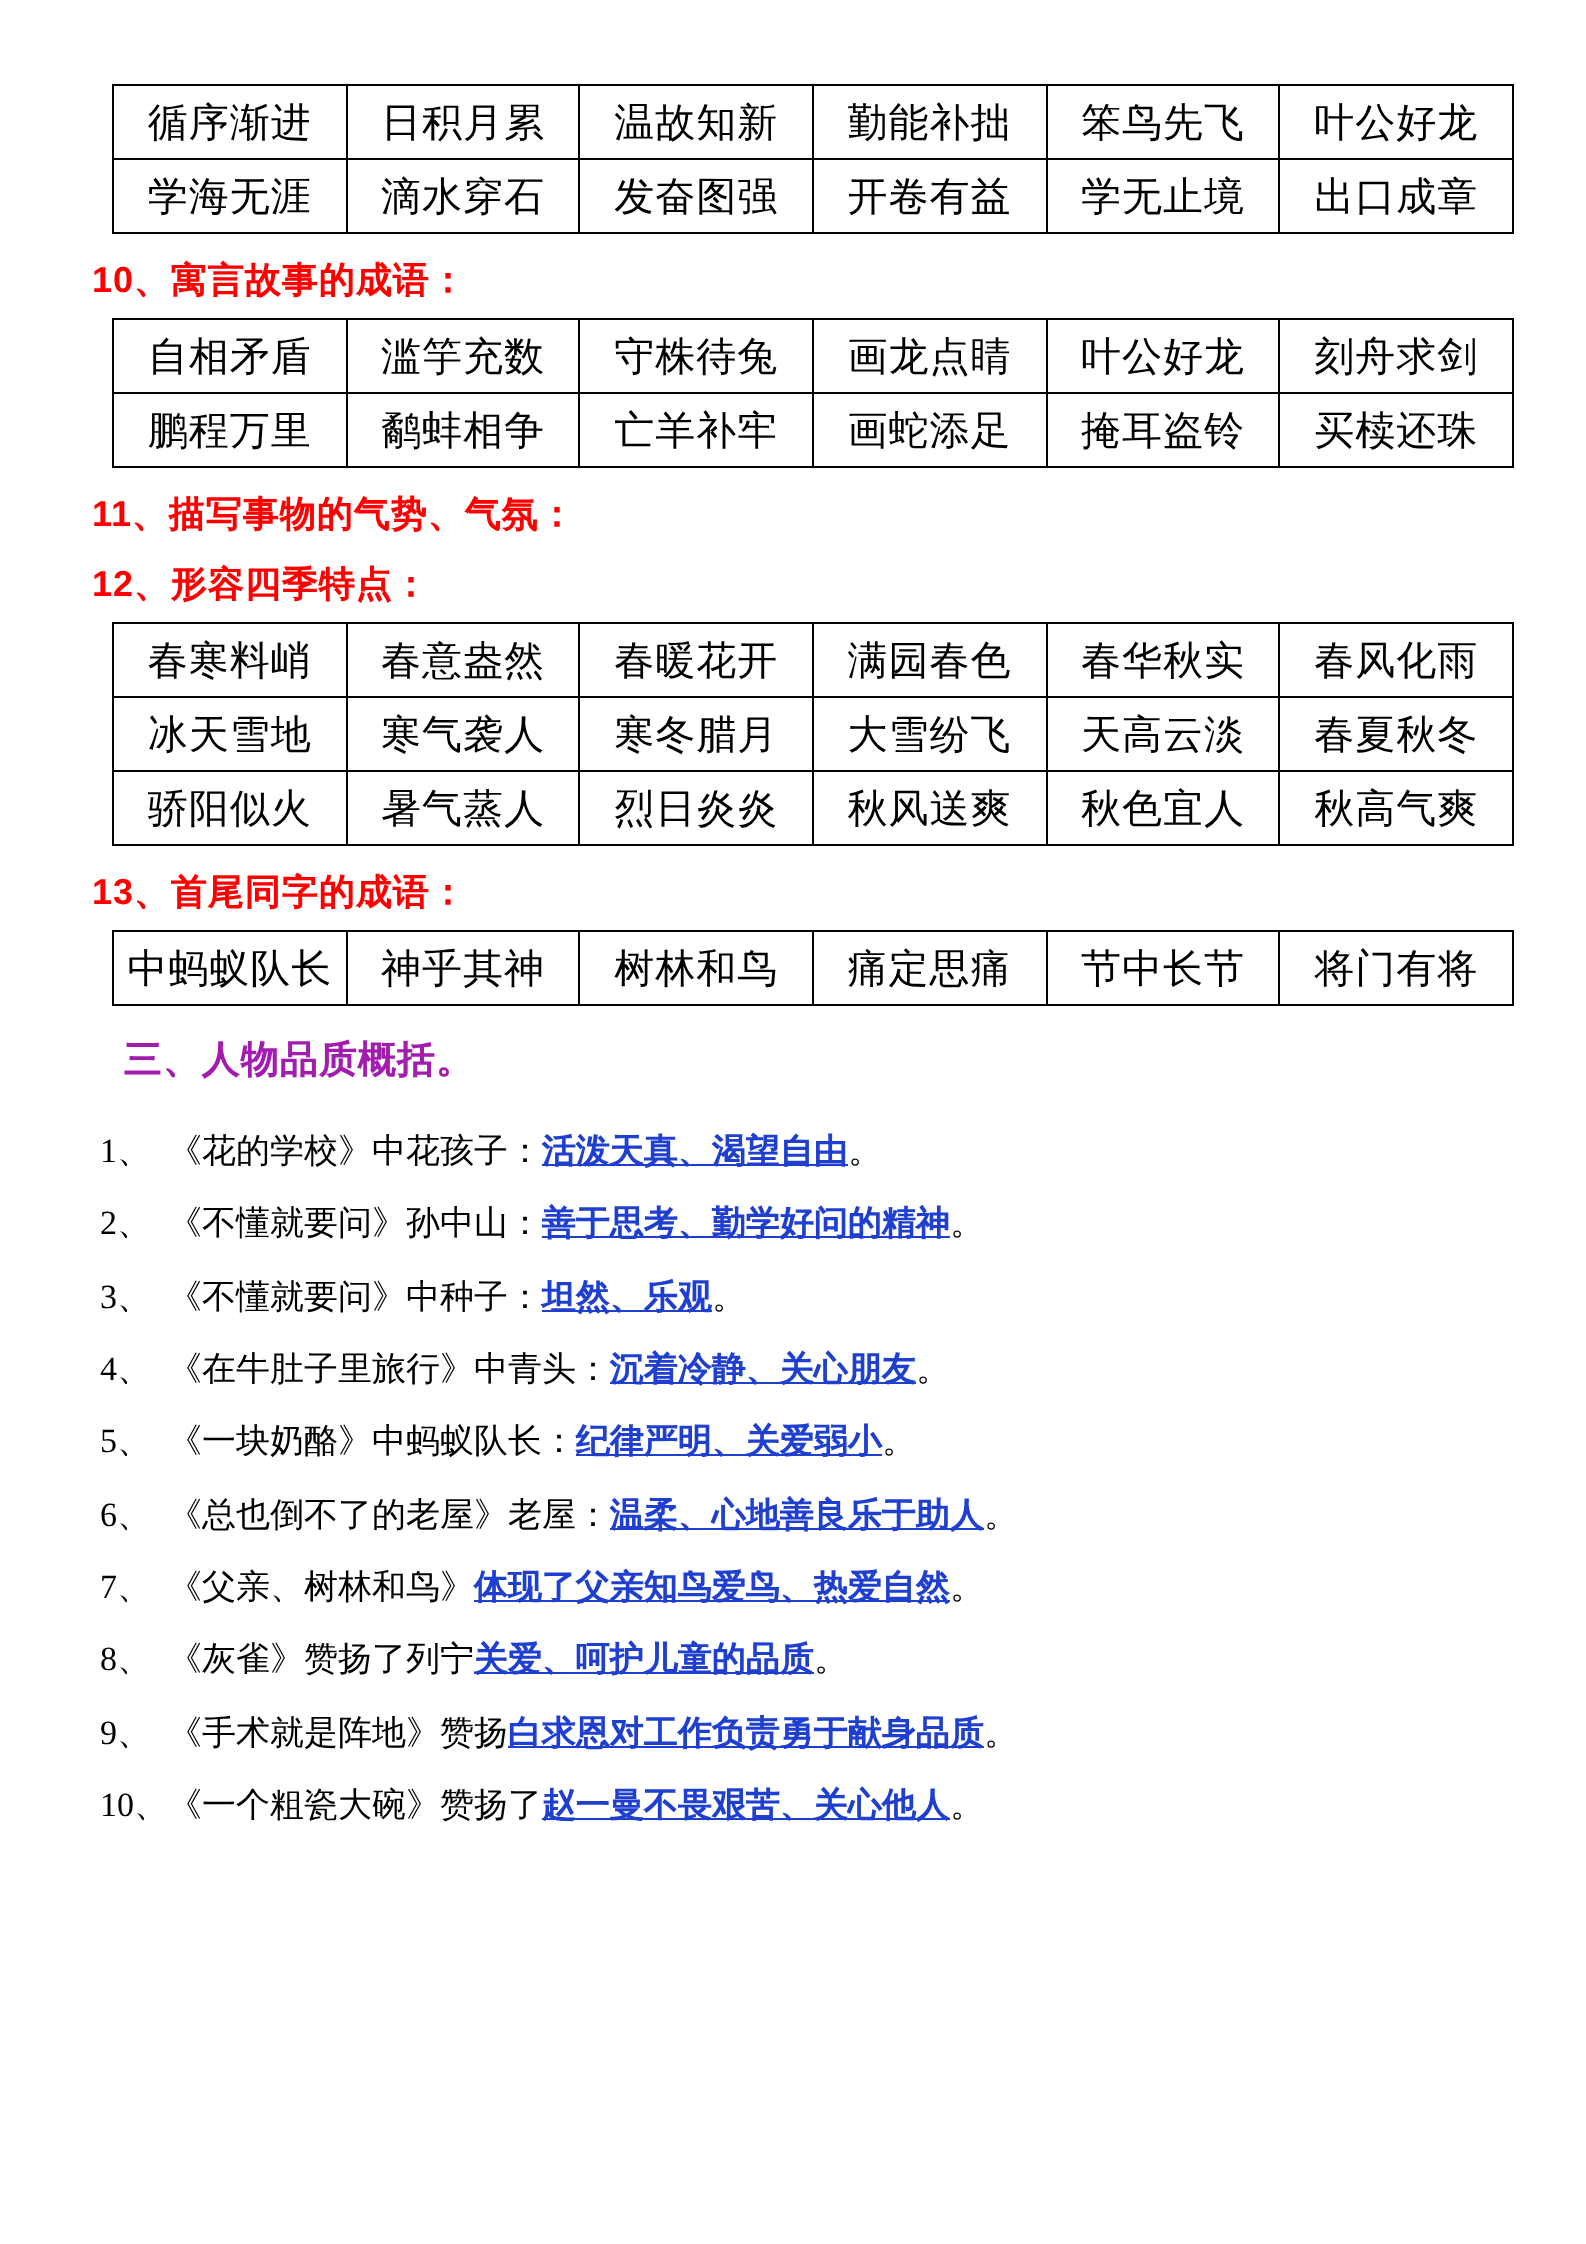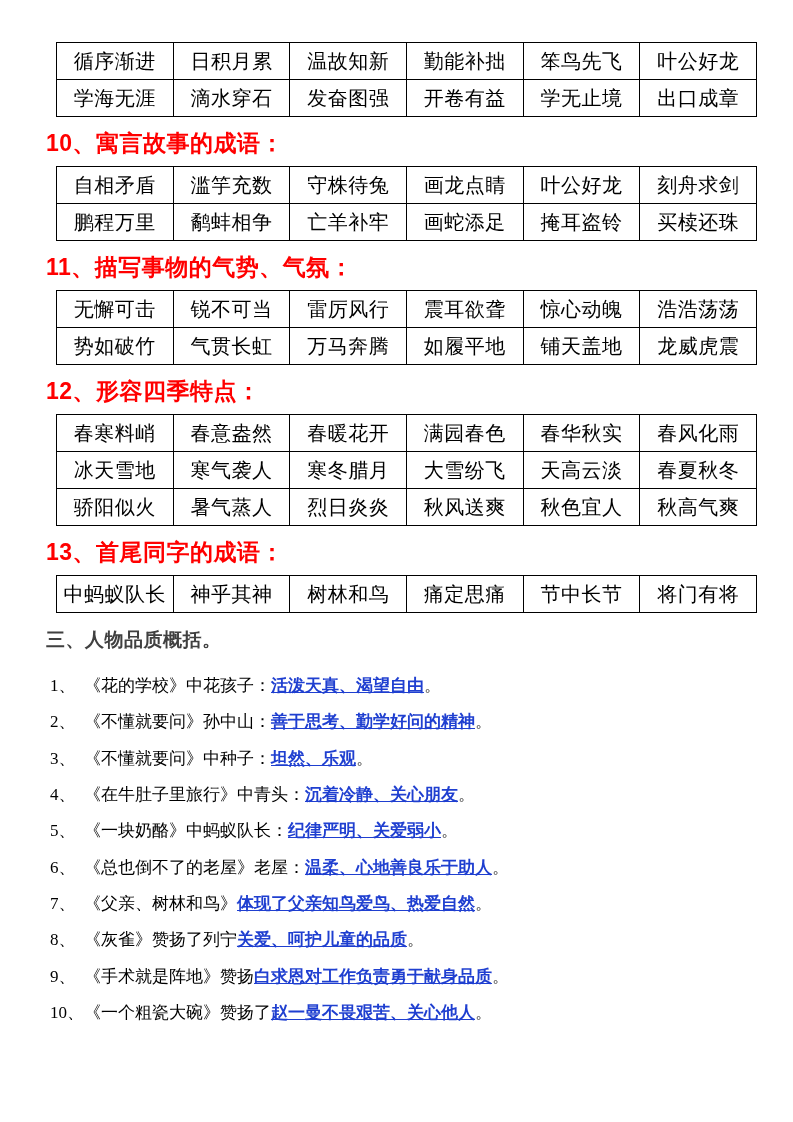--- a/index.html
+++ b/index.html
@@ -35,30 +35,30 @@
     font-size: 20px;
     font-family: "Liberation Serif", "DejaVu Serif", serif;
     letter-spacing: 0.5px;
     padding: 0 2px;
     white-space: nowrap;
   }
 
   .section-head {
     color: #ff0000;
     font-weight: bold;
-    font-size: 23px;
+    font-size: 18px;
     margin: 11px 0 7px 0;
     font-family: "Liberation Sans", "DejaVu Sans", sans-serif;
     letter-spacing: 0.5px;
   }
   .section-head-black {
-    color: #404040;
+    color: #a21caf;
     font-weight: bold;
     font-size: 19px;
-    margin: 14px 0 10px 0;
+    margin: 14px 0 10px 16px;
     font-family: "Liberation Sans", "DejaVu Sans", sans-serif;
     letter-spacing: 0.5px;
   }
 
   .q-list {
     margin-top: 20px;
   }
   .q-item {
     font-size: 17px;
     line-height: 1.55;
@@ -129,42 +129,20 @@
           <td>画蛇添足</td>
           <td>掩耳盗铃</td>
           <td>买椟还珠</td>
         </tr>
       </tbody>
     </table>
   </div>
 
   <div class="section-head">11、描写事物的气势、气氛：</div>
 
-  <div class="tbl-wrap">
-    <table class="idiom-table">
-      <tbody>
-        <tr>
-          <td>无懈可击</td>
-          <td>锐不可当</td>
-          <td>雷厉风行</td>
-          <td>震耳欲聋</td>
-          <td>惊心动魄</td>
-          <td>浩浩荡荡</td>
-        </tr>
-        <tr>
-          <td>势如破竹</td>
-          <td>气贯长虹</td>
-          <td>万马奔腾</td>
-          <td>如履平地</td>
-          <td>铺天盖地</td>
-          <td>龙威虎震</td>
-        </tr>
-      </tbody>
-    </table>
-  </div>
 
   <div class="section-head">12、形容四季特点：</div>
 
   <div class="tbl-wrap">
     <table class="idiom-table">
       <tbody>
         <tr>
           <td>春寒料峭</td>
           <td>春意盎然</td>
           <td>春暖花开</td>

